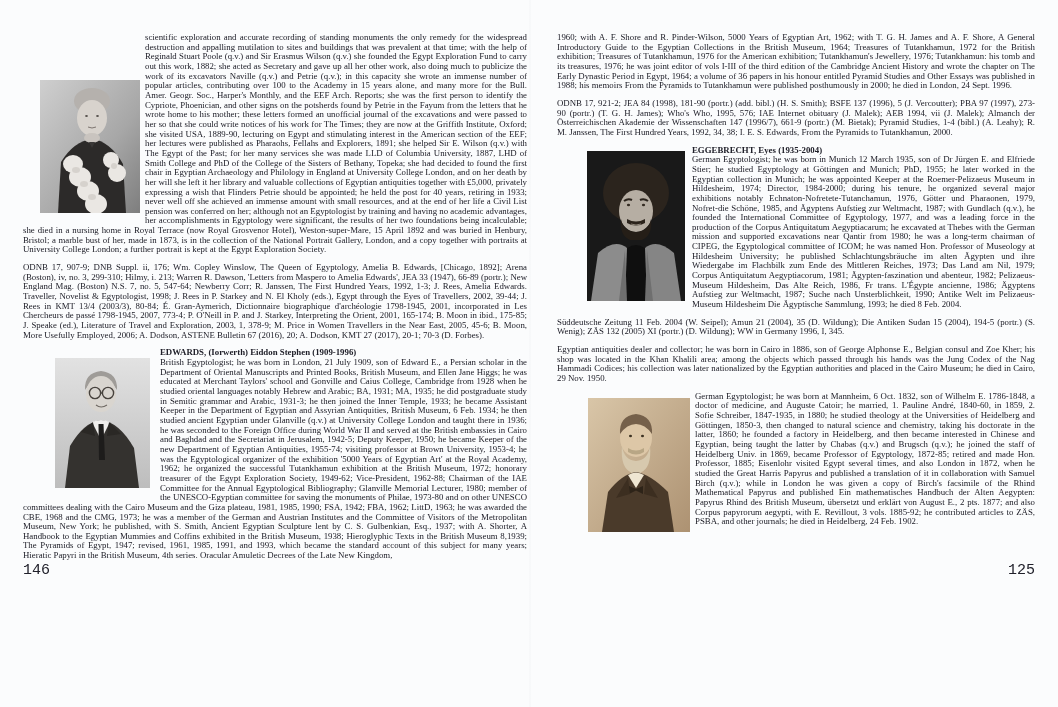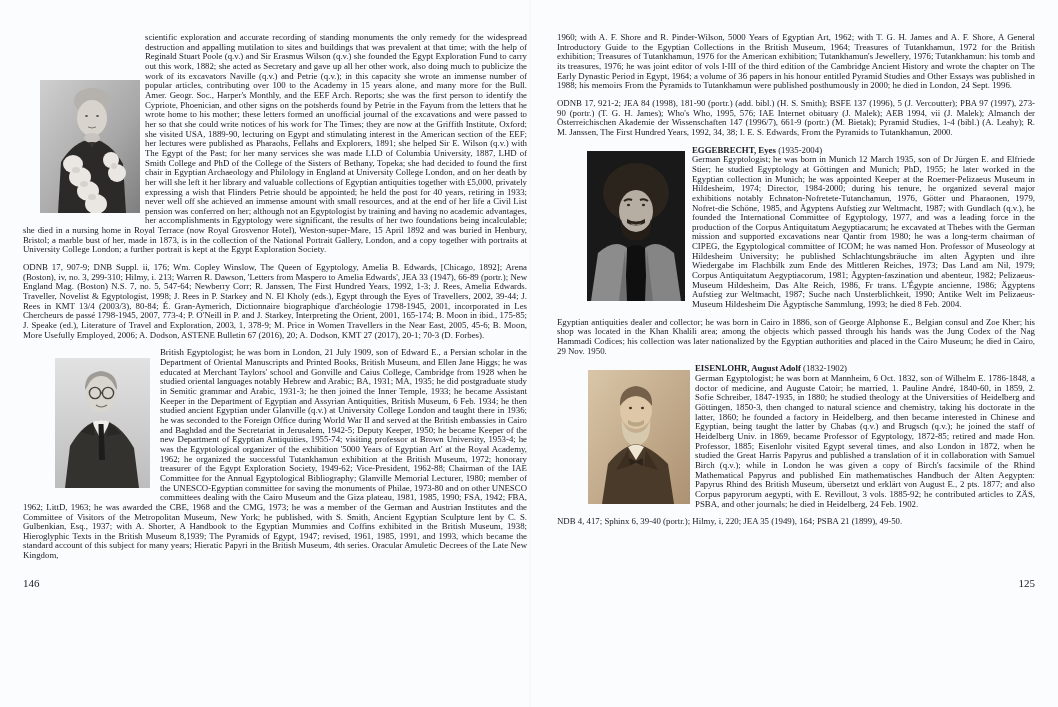--- a/index.html
+++ b/index.html
@@ -24,35 +24,36 @@
     font-size:8.8px;
     line-height:9.65px;
     text-align:justify;
     margin:0 0 8px 0;
   }
   h3{
     font-weight:bold;
     text-align:left;
     margin:0;
   }
-  h3 .years{font-weight:normal;}
+  h3 .years{font-weight:bold;}
   .entry{margin:0;}
   .photo-float{float:left;}
   .photo-float svg{display:block;}
   .pf-amelia{width:122px;height:189px;}
   .pf-amelia svg{margin:47px 0 0 17px;}
   .pf-ies{width:137px;height:146px;}
   .pf-ies svg{margin:10px 0 0 32px;}
   .pf-egge{width:135px;height:156px;}
   .pf-egge svg{margin:5px 0 0 30px;}
   .pf-eisen{width:138px;height:141px;}
   .pf-eisen svg{margin:6px 0 0 31px;}
   .pagenum{
-    position:absolute;bottom:20px;
-    font-size:11px;
+    position:absolute;bottom:30px;
+    font-size:15px;
+    font-family:Liberation Mono, monospace;
   }
   .pagenum.pn-left{left:23px;}
   .pagenum.pn-right{right:23px;}
   .gutter{
     position:absolute;left:50%;top:0;width:2px;height:707px;
     background:linear-gradient(90deg,rgba(0,0,0,0),rgba(60,70,90,0.04),rgba(0,0,0,0));
   }
 </style>
 </head>
 <body>
@@ -120,20 +121,24 @@
             <path d="M45.5 35 L47.5 35"></path>
           </g>
           <path d="M41 47 Q46 51 52 47" stroke="#6e6862" stroke-width="1.1" fill="none"></path>
           <path d="M10 130 L15 88 Q29 64 46 62 Q64 64 79 90 L84 130 Z" fill="#34322f"></path>
           <path d="M37 64 Q46 60 55 64 L46 82 Z" fill="#efeeec"></path>
           <path d="M43.5 66 L48.5 66 L50 102 L44 102 Z" fill="#1d1c1b"></path>
           <path d="M26 74 L38 64 L40 78 Z" fill="#2a2825"></path>
           <path d="M66 76 L54 64 L52 78 Z" fill="#2a2825"></path>
         </svg>
       </div>
+      <h3>
+        <span class="name">EDWARDS, (Iorwerth) Eiddon Stephen</span>
+        <span class="years">(1909-1996)</span>
+      </h3>
       <p>British Egyptologist; he was born in London, 21 July 1909, son of Edward E., a Persian scholar in the Department of Oriental Manuscripts and Printed Books, British Museum, and Ellen Jane Higgs; he was educated at Merchant Taylors' school and Gonville and Caius College, Cambridge from 1928 when he studied oriental languages notably Hebrew and Arabic; BA, 1931; MA, 1935; he did postgraduate study in Semitic grammar and Arabic, 1931-3; he then joined the Inner Temple, 1933; he became Assistant Keeper in the Department of Egyptian and Assyrian Antiquities, British Museum, 6 Feb. 1934; he then studied ancient Egyptian under Glanville (q.v.) at University College London and taught there in 1936; he was seconded to the Foreign Office during World War II and served at the British embassies in Cairo and Baghdad and the Secretariat in Jerusalem, 1942-5; Deputy Keeper, 1950; he became Keeper of the new Department of Egyptian Antiquities, 1955-74; visiting professor at Brown University, 1953-4; he was the Egyptological organizer of the exhibition '5000 Years of Egyptian Art' at the Royal Academy, 1962; he organized the successful Tutankhamun exhibition at the British Museum, 1972; honorary treasurer of the Egypt Exploration Society, 1949-62; Vice-President, 1962-88; Chairman of the IAE Committee for the Annual Egyptological Bibliography; Glanville Memorial Lecturer, 1980; member of the UNESCO-Egyptian committee for saving the monuments of Philae, 1973-80 and on other UNESCO committees dealing with the Cairo Museum and the Giza plateau, 1981, 1985, 1990; FSA, 1942; FBA, 1962; LittD, 1963; he was awarded the CBE, 1968 and the CMG, 1973; he was a member of the German and Austrian Institutes and the Committee of Visitors of the Metropolitan Museum, New York; he published, with S. Smith, Ancient Egyptian Sculpture lent by C. S. Gulbenkian, Esq., 1937; with A. Shorter, A Handbook to the Egyptian Mummies and Coffins exhibited in the British Museum, 1938; Hieroglyphic Texts in the British Museum 8,1939; The Pyramids of Egypt, 1947; revised, 1961, 1985, 1991, and 1993, which became the standard account of this subject for many years; Hieratic Papyri in the British Museum, 4th series. Oracular Amuletic Decrees of the Late New Kingdom,</p>
     </div>
 
     <div class="pagenum pn-left">146</div>
   </div>
 
   <div class="page page-right">
 
     <p>1960; with A. F. Shore and R. Pinder-Wilson, 5000 Years of Egyptian Art, 1962; with T. G. H. James and A. F. Shore, A General Introductory Guide to the Egyptian Collections in the British Museum, 1964; Treasures of Tutankhamun, 1972 for the British exhibition; Treasures of Tutankhamun, 1976 for the American exhibition; Tutankhamun's Jewellery, 1976; Tutankhamun: his tomb and its treasures, 1976; he was joint editor of vols I-III of the third edition of the Cambridge Ancient History and wrote the chapter on The Early Dynastic Period in Egypt, 1964; a volume of 36 papers in his honour entitled Pyramid Studies and Other Essays was published in 1988; his memoirs From the Pyramids to Tutankhamun were published posthumously in 2000; he died in London, 24 Sept. 1996.</p>
 
@@ -159,20 +164,21 @@
           <path d="M60 99 L58 150 L66 150 Z" fill="#6f6f6f"></path>
         </svg>
       </div>
       <h3>
         <span class="name">EGGEBRECHT, Eyes</span>
         <span class="years">(1935-2004)</span>
       </h3>
       <p>German Egyptologist; he was born in Munich 12 March 1935, son of Dr Jürgen E. and Elfriede Stier; he studied Egyptology at Göttingen and Munich; PhD, 1955; he later worked in the Egyptian collection in Munich; he was appointed Keeper at the Roemer-Pelizaeus Museum in Hildesheim, 1974; Director, 1984-2000; during his tenure, he organized several major exhibitions notably Echnaton-Nofretete-Tutanchamun, 1976, Götter und Pharaonen, 1979, Nofret-die Schöne, 1985, and Ägyptens Aufstieg zur Weltmacht, 1987; with Gundlach (q.v.), he founded the International Committee of Egyptology, 1977, and was a leading force in the production of the Corpus Antiquitatum Aegyptiacarum; he excavated at Thebes with the German mission and supported excavations near Qantir from 1980; he was a long-term chairman of CIPEG, the Egyptological committee of ICOM; he was named Hon. Professor of Museology at Hildesheim University; he published Schlachtungsbräuche im alten Ägypten und ihre Wiedergabe im Flachbilk zum Ende des Mittleren Reiches, 1973; Das Land am Nil, 1979; Corpus Antiquitatum Aegyptiacorum, 1981; Ägypten-faszination und abenteur, 1982; Pelizaeus-Museum Hildesheim, Das Alte Reich, 1986, Fr trans. L'Égypte ancienne, 1986; Ägyptens Aufstieg zur Weltmacht, 1987; Suche nach Unsterblichkeit, 1990; Antike Welt im Pelizaeus-Museum Hildesheim Die Ägyptische Sammlung, 1993; he died 8 Feb. 2004.</p>
     </div>
 
+    <p>Süddeutsche Zeitung 11 Feb. 2004 (W. Seipel); Amun 21 (2004), 35 (D. Wildung); Die Antiken Sudan 15 (2004), 194-5 (portr.) (S. Wenig); ZÄS 132 (2005) XI (portr.) (D. Wildung); WW in Germany 1996, I, 345.</p>
 
     <div class="entry">
       <p>Egyptian antiquities dealer and collector; he was born in Cairo in 1886, son of George Alphonse E., Belgian consul and Zoe Kher; his shop was located in the Khan Khalili area; among the objects which passed through his hands was the Jung Codex of the Nag Hammadi Codices; his collection was later nationalized by the Egyptian authorities and placed in the Cairo Museum; he died in Cairo, 29 Nov. 1950.</p>
     </div>
 
 
     <div class="entry">
       <div class="photo-float pf-eisen" aria-label="Sepia portrait photograph of a bearded man in a dark suit with bow tie">
         <svg width="102" height="134" viewBox="0 0 102 134">
           <defs>
@@ -188,24 +194,19 @@
           <ellipse cx="54.5" cy="38" rx="1.5" ry="1.2" fill="#3d3222"></ellipse>
           <path d="M34 48 Q32 70 44 75 L52 75 Q64 70 62 48 Q60 62 48 63 Q36 62 34 48 Z" fill="#d7c9ae"></path>
           <path d="M40 50 Q48 55 56 50 L56 54 Q48 59 40 54 Z" fill="#b8a685"></path>
           <path d="M14 134 L20 94 Q34 76 48 74 Q62 76 80 94 L86 134 Z" fill="#4a3a2a"></path>
           <path d="M40 77 L48 90 L56 77 Q48 72 40 77 Z" fill="#efe6d2"></path>
           <path d="M41 88 L48 91 L55 88 L55 96 L48 92.5 L41 96 Z" fill="#2d2318"></path>
           <path d="M28 100 L40 80 L42 96 Z" fill="#3c2e20"></path>
           <path d="M70 100 L58 80 L56 96 Z" fill="#3c2e20"></path>
         </svg>
       </div>
-      <h3>
-        <span class="name">EISENLOHR, August Adolf</span>
-        <span class="years">(1832-1902)</span>
-      </h3>
       <p>German Egyptologist; he was born at Mannheim, 6 Oct. 1832, son of Wilhelm E. 1786-1848, a doctor of medicine, and Auguste Catoir; he married, 1. Pauline André, 1840-60, in 1859, 2. Sofie Schreiber, 1847-1935, in 1880; he studied theology at the Universities of Heidelberg and Göttingen, 1850-3, then changed to natural science and chemistry, taking his doctorate in the latter, 1860; he founded a factory in Heidelberg, and then became interested in Chinese and Egyptian, being taught the latter by Chabas (q.v.) and Brugsch (q.v.); he joined the staff of Heidelberg Univ. in 1869, became Professor of Egyptology, 1872-85; retired and made Hon. Professor, 1885; Eisenlohr visited Egypt several times, and also London in 1872, when he studied the Great Harris Papyrus and published a translation of it in collaboration with Samuel Birch (q.v.); while in London he was given a copy of Birch's facsimile of the Rhind Mathematical Papyrus and published Ein mathematisches Handbuch der Alten Aegypten: Papyrus Rhind des British Museum, übersetzt und erklärt von August E., 2 pts. 1877; and also Corpus papyrorum aegypti, with E. Revillout, 3 vols. 1885-92; he contributed articles to ZÄS, PSBA, and other journals; he died in Heidelberg, 24 Feb. 1902.</p>
     </div>
 
-    <p>NDB 4, 417; Sphinx 6, 39-40 (portr.); Hilmy, i, 220; JEA 35 (1949), 164; PSBA 21 (1899), 49-50.</p>
 
     <div class="pagenum pn-right">125</div>
   </div>
 </div>
 
 </body></html>

